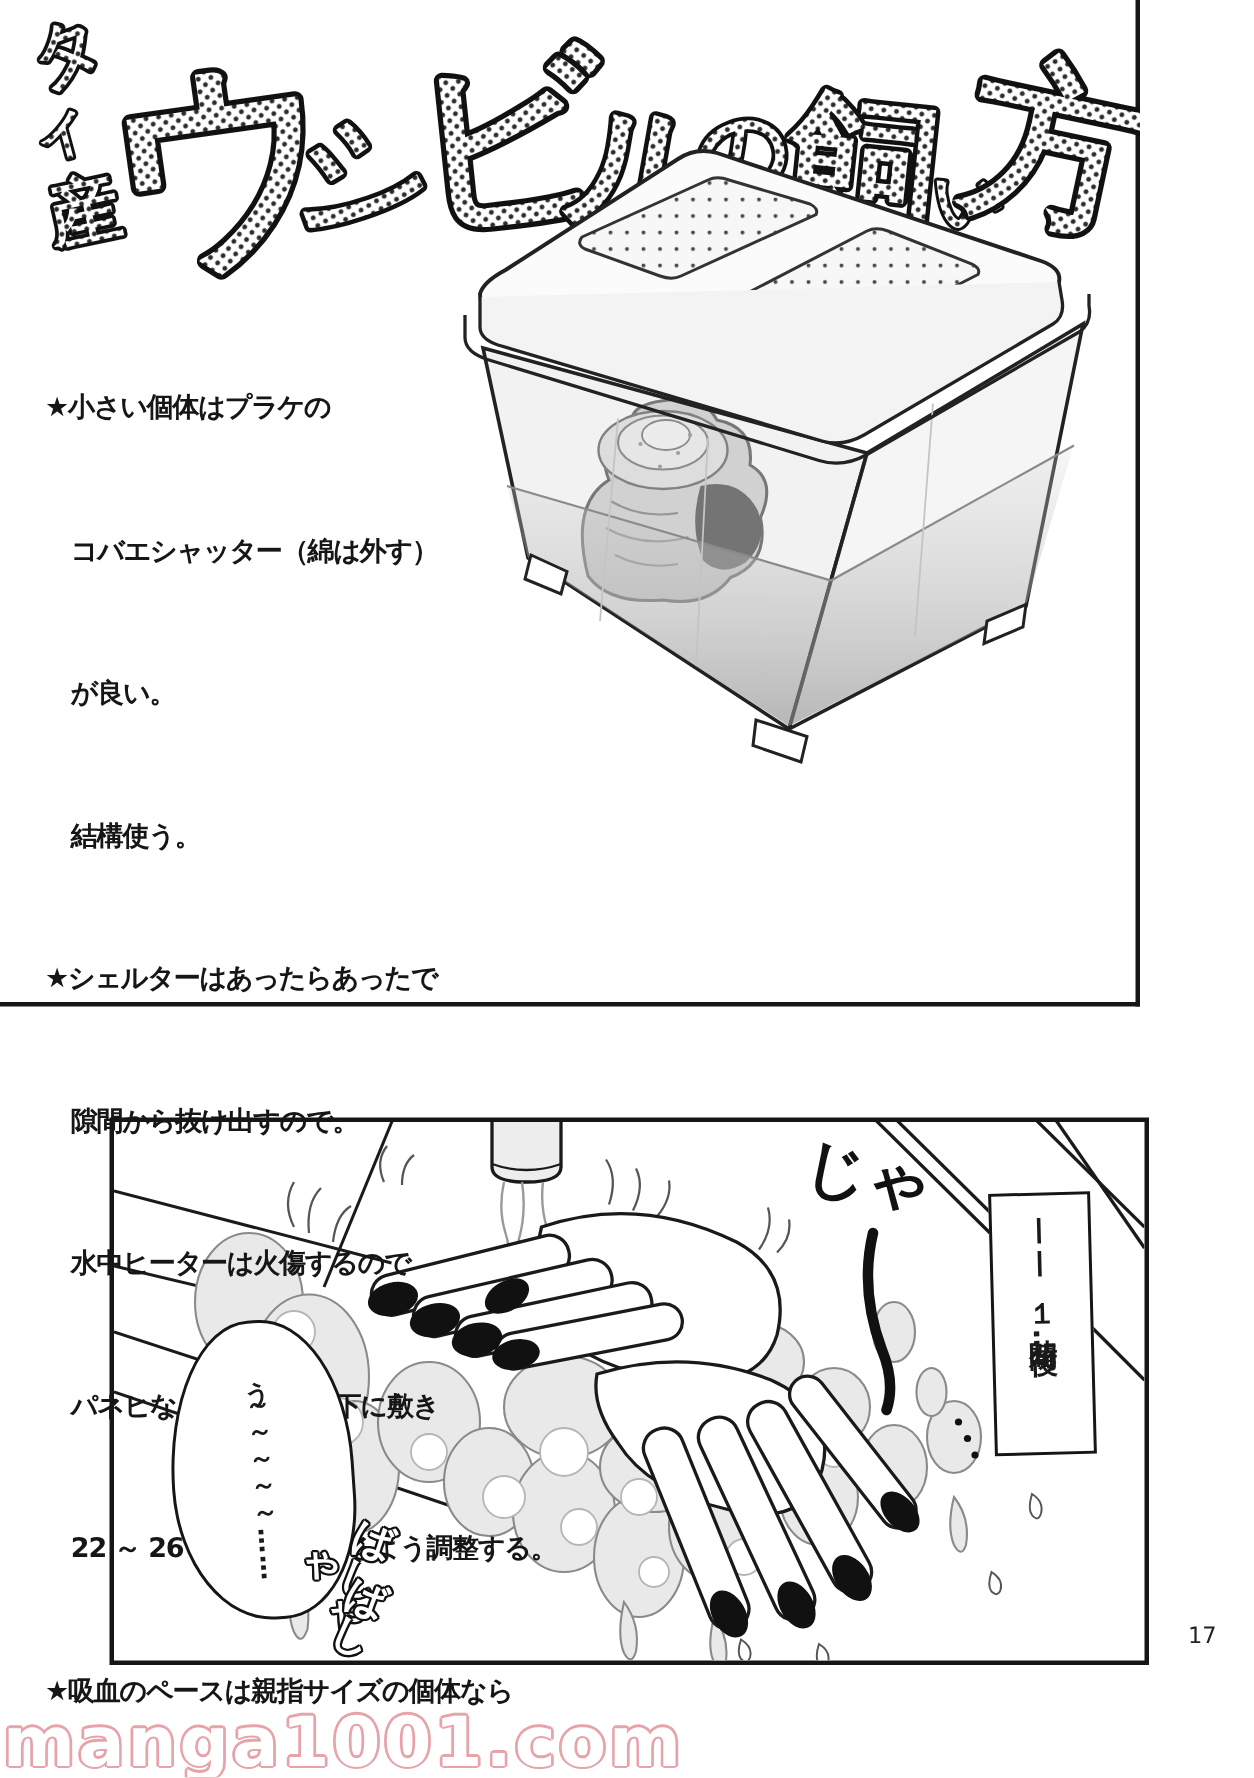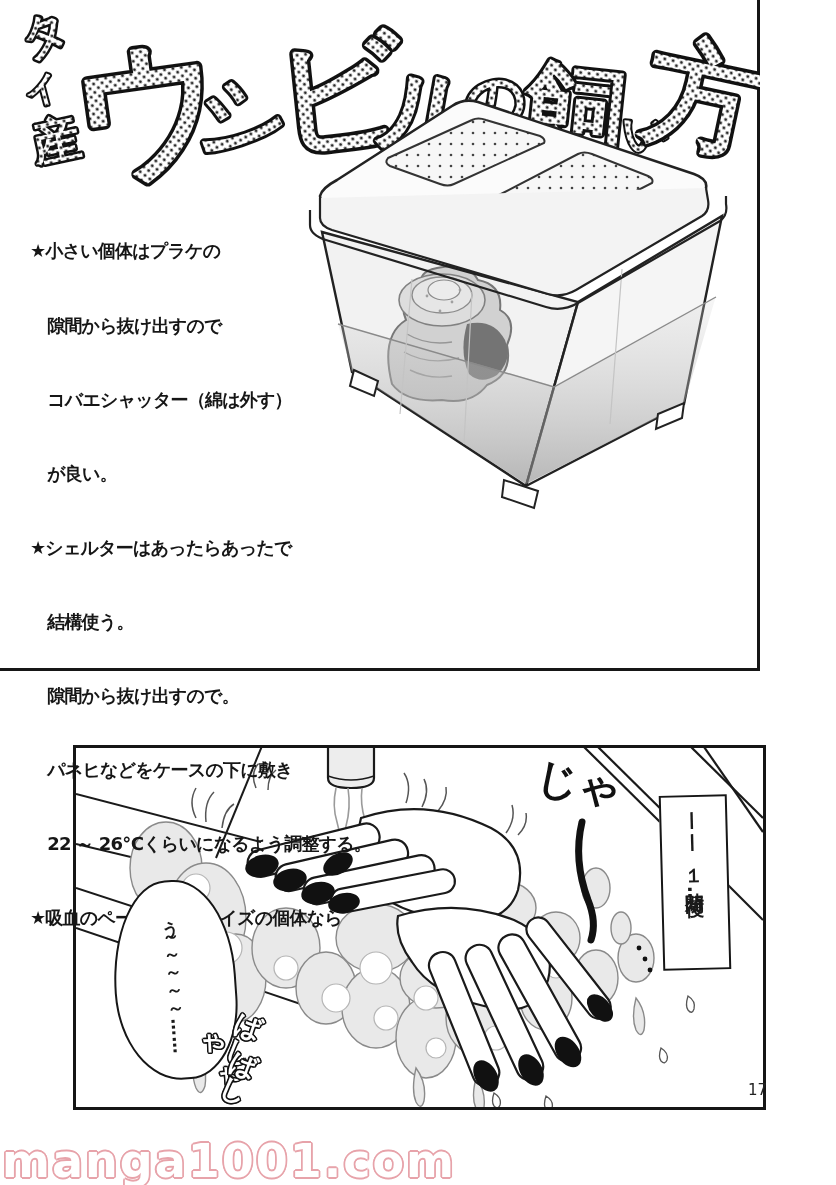--- a/index.html
+++ b/index.html
@@ -6,21 +6,21 @@
   .page{position:relative;width:836px;height:1185px;background:#ffffff;overflow:hidden;
         font-family:"DejaVu Sans",sans-serif;color:#1a1a1a;}
   
   .panel-guide{position:absolute;left:0;top:0;width:757px;height:668px;background:#fff;
         border-right:3px solid #161616;border-bottom:3px solid #161616;}
   .title-svg{position:absolute;left:0;top:0;width:760px;height:210px;pointer-events:none;}
   .terrarium-svg{position:absolute;left:292px;top:84px;width:462px;height:430px;}
   .notes{position:absolute;left:30px;top:190px;width:400px;
         font-size:18px;line-height:24.7px;letter-spacing:-0.8px;font-weight:600;
         white-space:pre;color:#161616;z-index:3;}
-  .note-line{height:24.7px;}
+  .note-line{height:24.7px;margin-top:21px;}
   
   .panel-scene{position:absolute;left:73px;top:745px;width:687px;height:359px;
         border:3px solid #161616;box-sizing:content-box;background:#fff;overflow:hidden;}
   .scene-svg{position:absolute;left:0;top:0;width:687px;height:359px;}
   .caption-box{position:absolute;left:585px;top:47px;width:64px;height:171px;background:#fff;
         border:2px solid #161616;transform:rotate(-1.5deg);display:flex;align-items:flex-start;
         justify-content:center;z-index:4;}
   .caption-box span{writing-mode:vertical-rl;text-orientation:mixed;font-size:19px;
         font-weight:600;letter-spacing:3px;padding-top:14px;}
   .bubble{position:absolute;left:38px;top:132px;width:118px;height:196px;background:#fff;
@@ -30,21 +30,21 @@
         padding-top:26px;}
   .sfx-ja{position:absolute;left:460px;top:8px;font-size:42px;font-weight:bold;
         transform:rotate(10deg);z-index:3;color:#111;}
   .sfx-splash{position:absolute;writing-mode:vertical-rl;font-size:27px;font-weight:bold;
         color:#fff;z-index:5;
         text-shadow:-1.6px 0 #111,1.6px 0 #111,0 -1.6px #111,0 1.6px #111,
           -1.1px -1.1px #111,1.1px 1.1px #111,-1.1px 1.1px #111,1.1px -1.1px #111;}
   .sfx-splash.s1{left:150px;top:244px;transform:rotate(20deg);}
   .sfx-splash.s2{left:112px;top:276px;transform:rotate(22deg);}
   
-  .page-number{position:absolute;left:748px;top:1081px;font-size:15px;color:#222;}
+  .page-number{position:absolute;left:792px;top:1081px;font-size:15px;color:#222;}
   .watermark{position:absolute;left:2px;top:1134px;font-size:46px;font-weight:bold;
         letter-spacing:2px;color:#fff;
         text-shadow:-1.8px 0 #e7a3aa,1.8px 0 #e7a3aa,0 -1.8px #e7a3aa,0 1.8px #e7a3aa,
           -1.2px -1.2px #e7a3aa,1.2px 1.2px #e7a3aa,-1.2px 1.2px #e7a3aa,1.2px -1.2px #e7a3aa;}
   .ttl{font-weight:bold;paint-order:stroke fill;stroke:#111;stroke-linejoin:round;}
 </style>
 </head>
 <body>
 
 <div class="page">
@@ -110,26 +110,26 @@
 
       <path d="M28,112 Q30,104 45,96 L160,22 Q172,14 186,18 L402,90 Q416,95 414,104 L410,112 L282,184 Q272,190 258,186 L38,124 Q28,120 28,112 Z" fill="#fbfbfb" stroke="#222" stroke-width="2.6"></path>
       <path d="M96,74 L180,36 Q186,33 194,36 L248,52 Q254,55 252,59 L162,100 Q156,103 148,100 L98,82 Q92,79 96,74 Z" fill="url(#mesh)" stroke="#333" stroke-width="2"></path>
       <path d="M205,112 L286,70 Q292,67 300,70 L356,92 Q362,95 360,99 L268,146 Q262,149 254,146 L206,121 Q200,117 205,112 Z" fill="url(#mesh)" stroke="#333" stroke-width="2"></path>
       <path d="M28,114 L28,134 Q28,142 40,146 L256,210 Q270,214 284,206 L410,132 Q418,127 416,116 L414,104" fill="#f3f3f3" stroke="#222" stroke-width="2.2"></path>
       <path d="M18,126 L18,141 Q18,151 34,156 L254,223 Q270,228 286,219 L428,137 Q436,131 434,120 L434,112" fill="none" stroke="#222" stroke-width="2.2"></path>
     </svg>
 
     <div class="notes">
       <div class="note-line">★小さい個体はプラケの</div>
-      <div class="note-line">　隙間から抜け出すので</div>
       <div class="note-line">　コバエシャッター（綿は外す）</div>
       <div class="note-line">　が良い。</div>
+      <div class="note-line">　結構使う。</div>
       <div class="note-line">★シェルターはあったらあったで</div>
-      <div class="note-line">　結構使う。</div>
       <div class="note-line">　隙間から抜け出すので。</div>
+      <div class="note-line">　水中ヒーターは火傷するので</div>
       <div class="note-line">　パネヒなどをケースの下に敷き</div>
       <div class="note-line">　22 ～ 26℃くらいになるよう調整する。</div>
       <div class="note-line">★吸血のペースは親指サイズの個体なら</div>
       
       
       
       
       
       
     </div>

